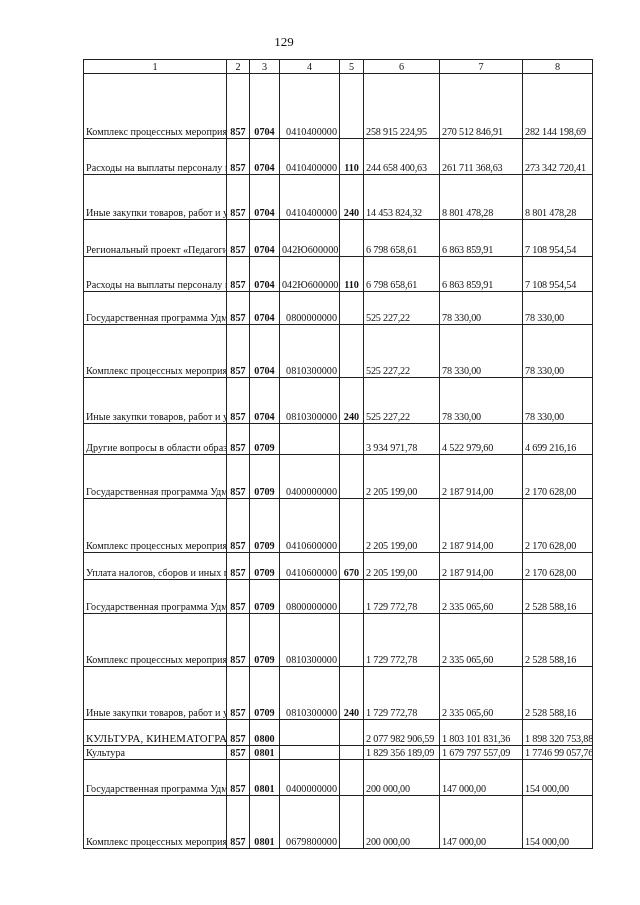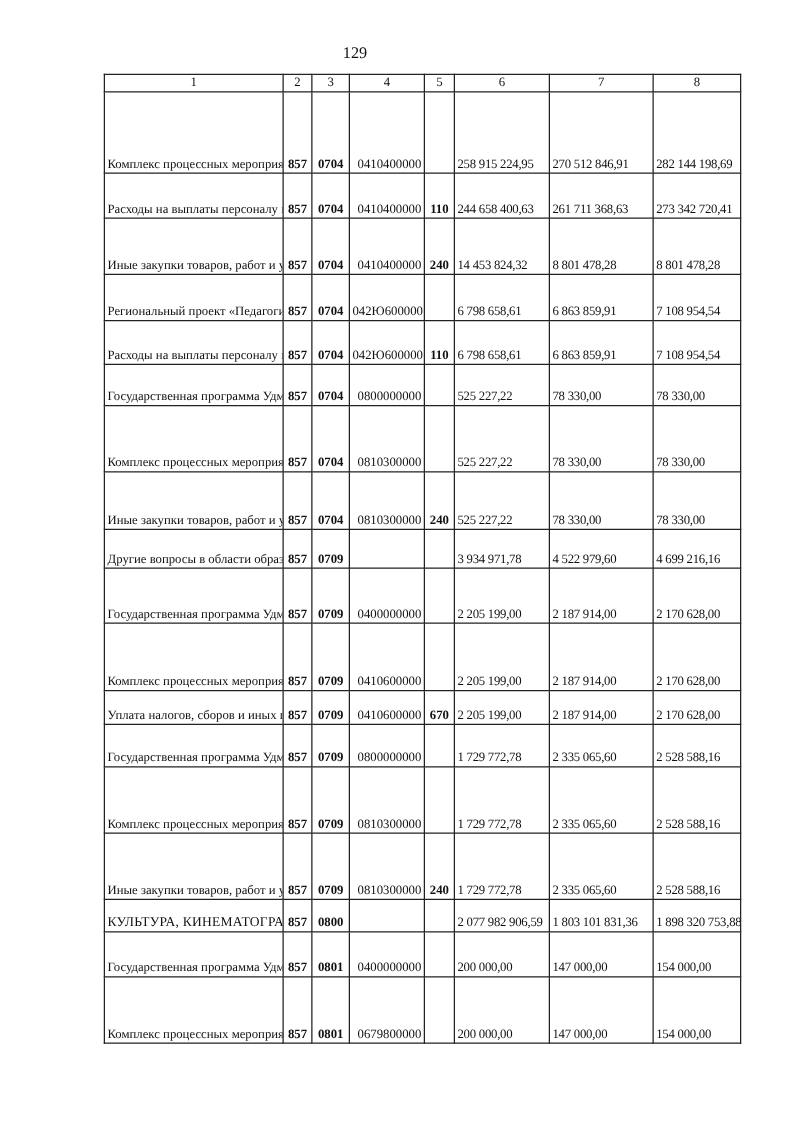--- a/index.html
+++ b/index.html
@@ -200,20 +200,30 @@
       <tr class="caps" style="height: 26px;">
         <td class="name">КУЛЬТУРА, КИНЕМАТОГРАФИЯ</td>
         <td class="c">857</td>
         <td class="c">0800</td>
         <td class="l"></td>
         <td class="c"></td>
         <td class="num">2 077 982 906,59</td>
         <td class="num">1 803 101 831,36</td>
         <td class="num">1 898 320 753,88</td>
       </tr>
+      <tr style="height: 13px;">
+        <td class="name">Культура</td>
+        <td class="c">857</td>
+        <td class="c">0801</td>
+        <td class="l"></td>
+        <td class="c"></td>
+        <td class="num">1 829 356 189,09</td>
+        <td class="num">1 679 797 557,09</td>
+        <td class="num">1 7746 99 057,76</td>
+      </tr>
       <tr style="height: 36px;">
         <td class="name">Государственная программа Удмуртской Республики «Развитие образования»</td>
         <td class="c">857</td>
         <td class="c">0801</td>
         <td class="l">0400000000</td>
         <td class="c"></td>
         <td class="num">200 000,00</td>
         <td class="num">147 000,00</td>
         <td class="num">154 000,00</td>
       </tr>

